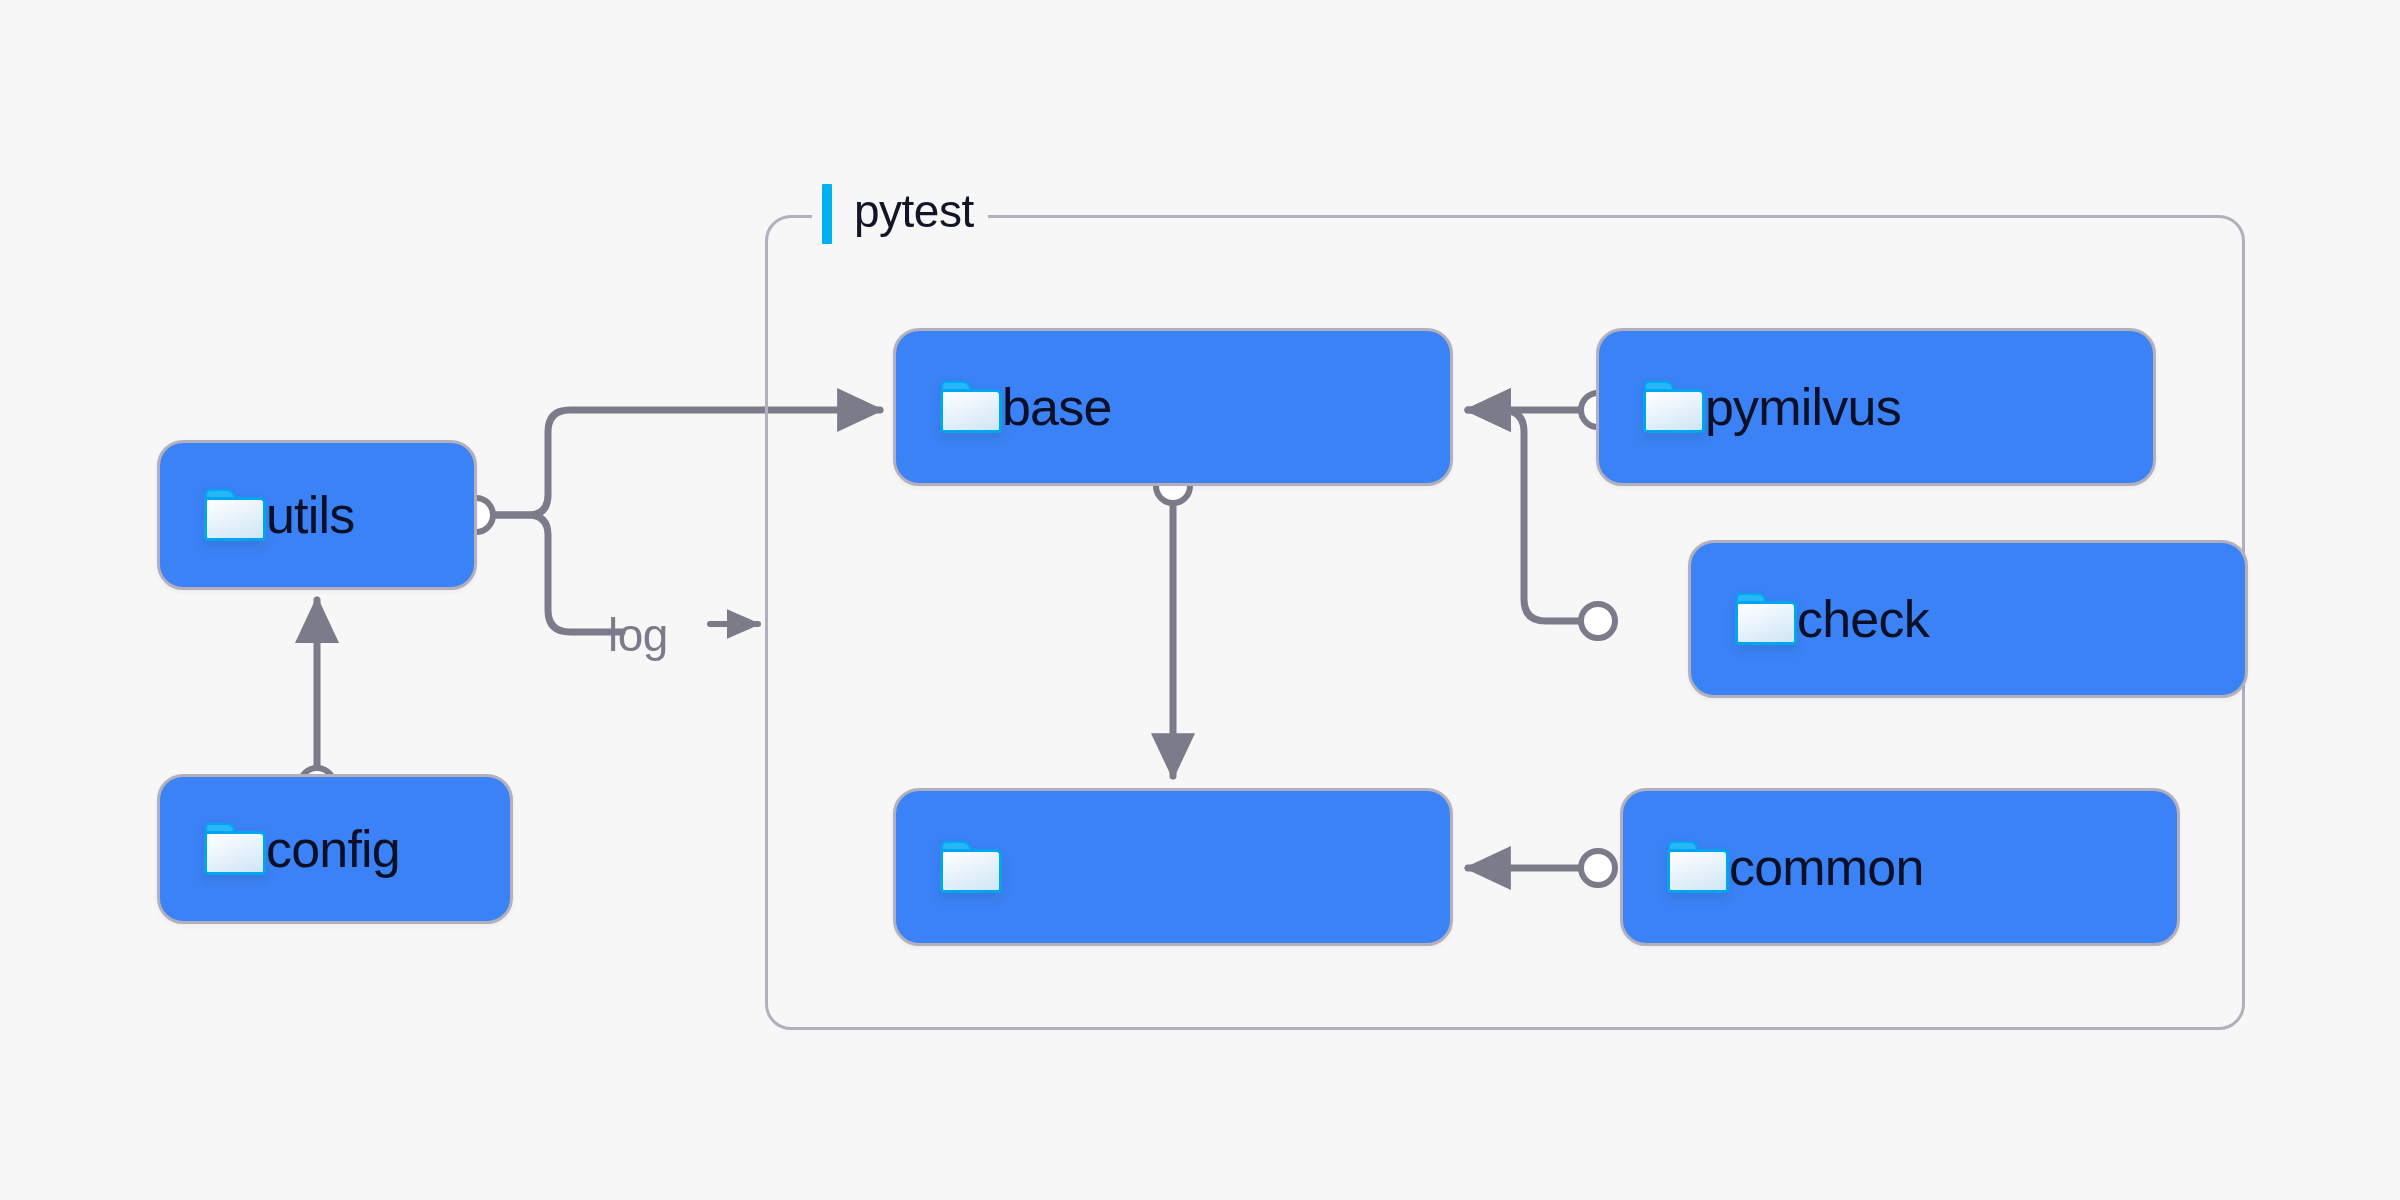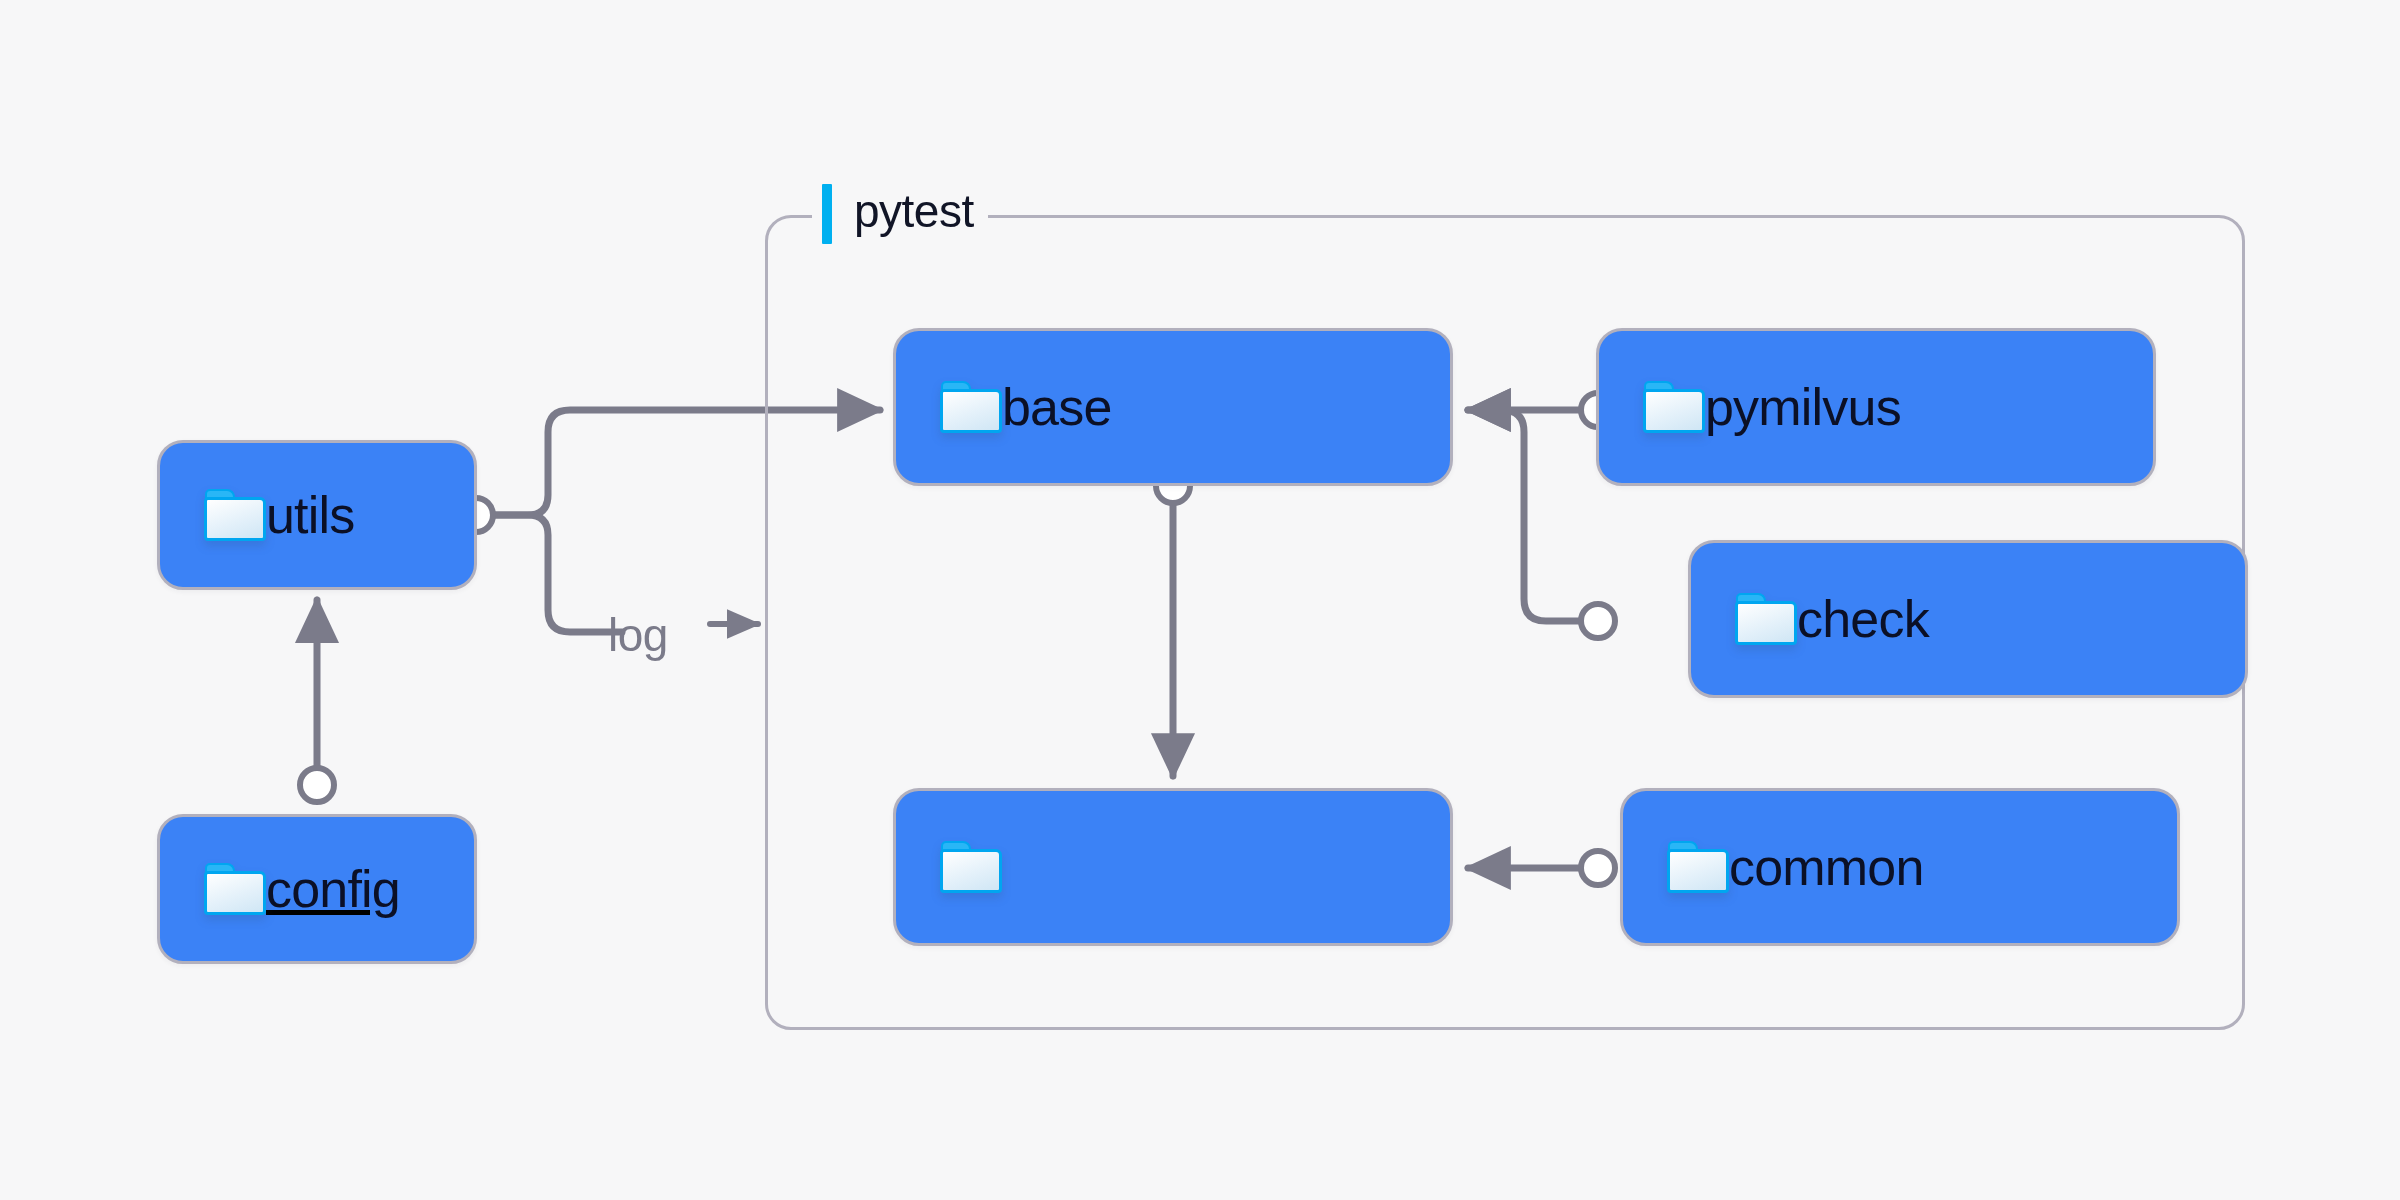--- a/index.html
+++ b/index.html
@@ -181,21 +181,21 @@
   </div>
 
   <div class="node" style="left:157px; top:440px; width:320px; height:150px;">
     <span class="folder-icon">
       <span class="tab"></span>
         <span class="body"></span>
     </span>
     <span class="node-label">utils</span>
   </div>
 
-  <div class="node" style="left:157px; top:814px; width:320px; height:150px;text-decoration:underline;">
+  <div class="node" style="left:157px; top:774px; width:356px; height:150px;">
     <span class="folder-icon">
       <span class="tab"></span>
         <span class="body"></span>
     </span>
     <span class="node-label">config</span>
   </div>
 
   <div class="node" style="left:893px; top:328px; width:560px; height:158px;">
     <span class="folder-icon">
       <span class="tab"></span>

